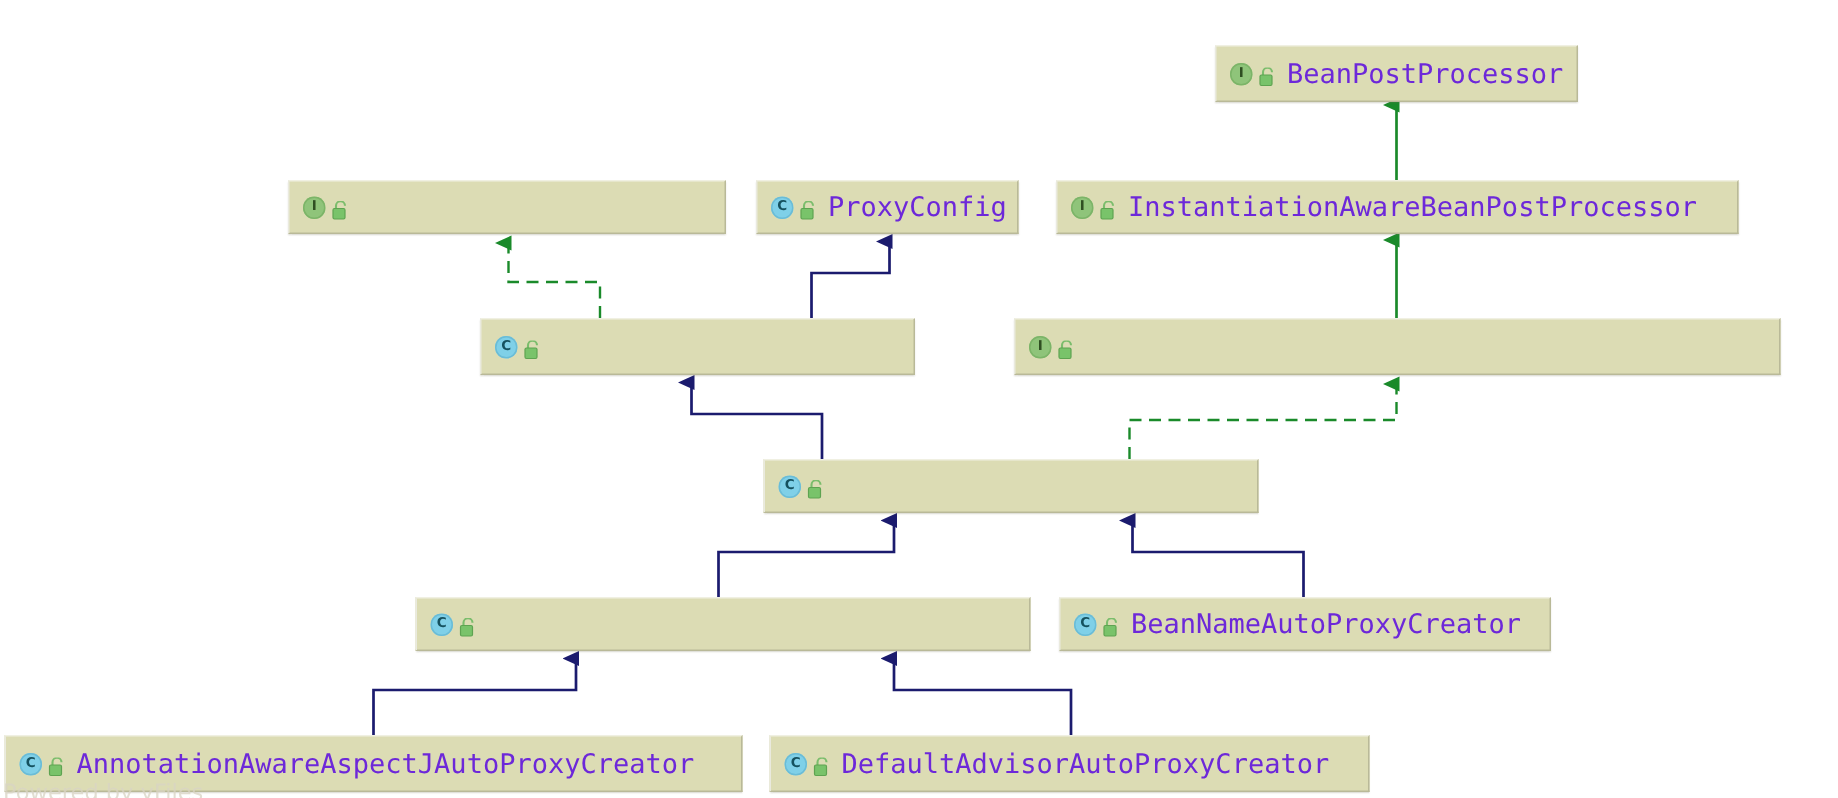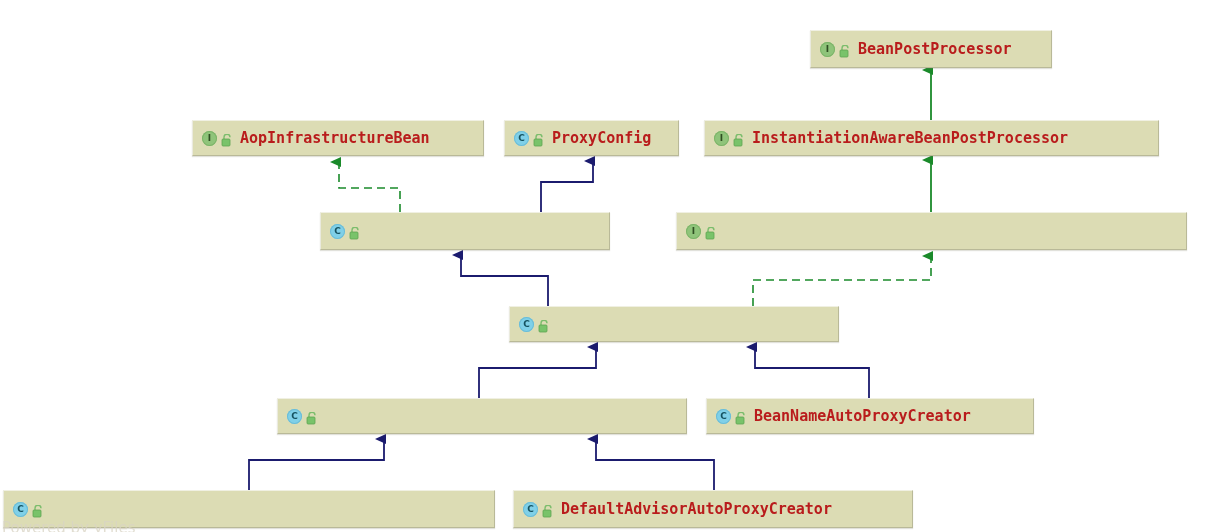--- a/index.html
+++ b/index.html
@@ -70,25 +70,24 @@
   }
   .vis-icon {
     width: 11px;
     height: 13px;
     margin-left: 4px;
     flex: 0 0 auto;
     position: relative;
   }
   .node .label {
     font-family: "DejaVu Sans Mono", "Liberation Mono", monospace;
-    font-size: 15px;
-    color: #b91c1c;
+    font-size: 18px;
+    color: #6d28d9;
     white-space: nowrap;
     letter-spacing: 0px;
-    font-weight: bold;
   }
   #watermark {
     position: absolute;
     left: 2px;
     top: 519px;
     font-family: "DejaVu Sans", "Liberation Sans", sans-serif;
     font-size: 15px;
     color: #d9d4c4;
     opacity: 0.75;
     white-space: nowrap;
@@ -135,21 +134,20 @@
         <span class="label">BeanPostProcessor</span>
       </div>
       <div class="node" style="left: 192px; top: 120px; width: 292px; height: 36px;">
         <span class="icons">
           <span class="type-icon iface">I</span>
           <span class="vis-icon"><svg width="11" height="13" viewBox="0 0 11 13">
               <path d="M3,5 V3.2 A2.6,2.6 0 0 1 9,3.2" fill="none" stroke="#7bbd6c" stroke-width="1.4"></path>
               <rect x="1" y="5" width="8" height="7" rx="1" fill="#79c36a" stroke="#5ea351" stroke-width="0.8"></rect>
             </svg></span>
         </span>
-        <span class="label">AopInfrastructureBean</span>
       </div>
       <div class="node" style="left: 504px; top: 120px; width: 175px; height: 36px;">
         <span class="icons">
           <span class="type-icon cls">C</span>
           <span class="vis-icon"><svg width="11" height="13" viewBox="0 0 11 13">
               <path d="M3,5 V3.2 A2.6,2.6 0 0 1 9,3.2" fill="none" stroke="#7bbd6c" stroke-width="1.4"></path>
               <rect x="1" y="5" width="8" height="7" rx="1" fill="#79c36a" stroke="#5ea351" stroke-width="0.8"></rect>
             </svg></span>
         </span>
         <span class="label">ProxyConfig</span>
@@ -211,20 +209,21 @@
         <span class="label">BeanNameAutoProxyCreator</span>
       </div>
       <div class="node" style="left: 3px; top: 490px; width: 492px; height: 38px;">
         <span class="icons">
           <span class="type-icon cls">C</span>
           <span class="vis-icon"><svg width="11" height="13" viewBox="0 0 11 13">
               <path d="M3,5 V3.2 A2.6,2.6 0 0 1 9,3.2" fill="none" stroke="#7bbd6c" stroke-width="1.4"></path>
               <rect x="1" y="5" width="8" height="7" rx="1" fill="#79c36a" stroke="#5ea351" stroke-width="0.8"></rect>
             </svg></span>
         </span>
+        <span class="label">AnnotationAwareAspectJAutoProxyCreator</span>
       </div>
       <div class="node" style="left: 513px; top: 490px; width: 400px; height: 38px;">
         <span class="icons">
           <span class="type-icon cls">C</span>
           <span class="vis-icon"><svg width="11" height="13" viewBox="0 0 11 13">
               <path d="M3,5 V3.2 A2.6,2.6 0 0 1 9,3.2" fill="none" stroke="#7bbd6c" stroke-width="1.4"></path>
               <rect x="1" y="5" width="8" height="7" rx="1" fill="#79c36a" stroke="#5ea351" stroke-width="0.8"></rect>
             </svg></span>
         </span>
         <span class="label">DefaultAdvisorAutoProxyCreator</span>

